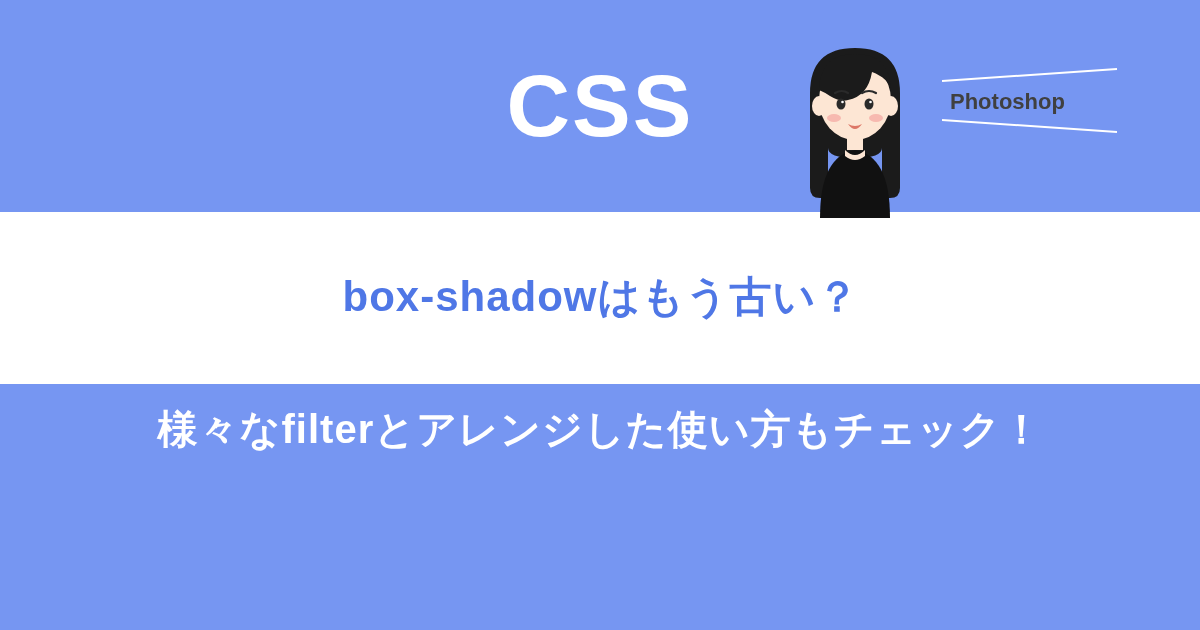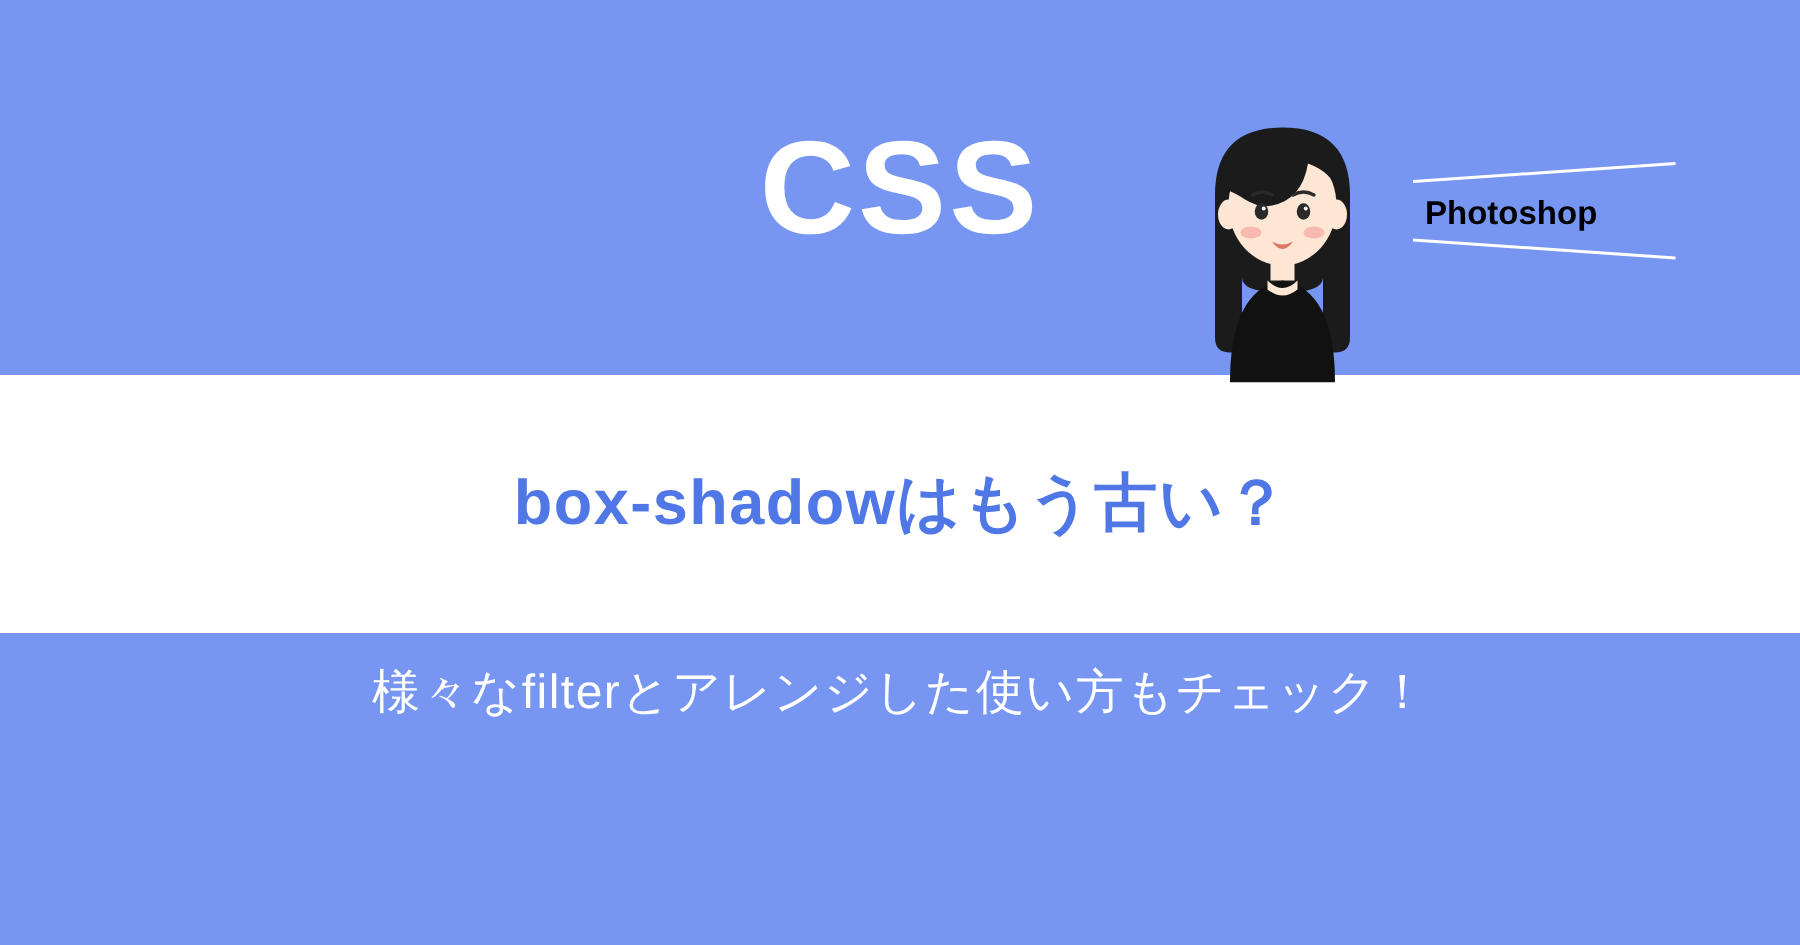--- a/index.html
+++ b/index.html
@@ -6,21 +6,21 @@
   body {
     width: 1200px;
     height: 630px;
     font-family: "Hiragino Kaku Gothic ProN", "Meiryo", sans-serif;
     background: #7696f2;
     overflow: hidden;
     position: relative;
   }
   .hero {
     position: relative;
-    height: 250px;
+    height: 212px;
     width: 100%;
   }
   .hero-label {
     position: absolute;
     left: 50%;
     top: 50%;
     transform: translate(-50%, -50%);
     font-size: 88px;
     font-weight: 700;
     color: #ffffff;
@@ -30,47 +30,46 @@
     position: absolute;
     right: 280px;
     bottom: -10px;
     width: 130px;
   }
   .callout {
     position: absolute;
     right: 80px;
     top: 85px;
     width: 170px;
-    color: #000000;
+    color: #404040;
     font-size: 22px;
     font-weight: 600;
     line-height: 1.5;
-    margin-top: 40px;
   }
   .callout-line { stroke: #ffffff; stroke-width: 2; fill: none; }
   .callout-svg-top { position:absolute; top:-18px; left:-8px; }
   .callout-svg-bottom { position:absolute; bottom:-16px; left:-8px; }
   .title-band {
     background: #ffffff;
     padding: 48px 28px 50px 30px;
     text-align: center;
   }
   .title-band .line {
     color: #4f77e6;
     font-size: 42px;
     font-weight: 700;
     line-height: 1.75;
     letter-spacing: 1px;
   }
   .subtitle-band {
     text-align: center;
     padding-top: 18px;
     color: #ffffff;
-    font-size: 32px;
-    font-weight: 400;
+    font-size: 40px;
+    font-weight: 700;
     letter-spacing: 1px;
   }
 </style>
 </head>
 <body>
 
 <div class="hero">
   <div class="hero-label">CSS</div>
 
   <div class="avatar">

